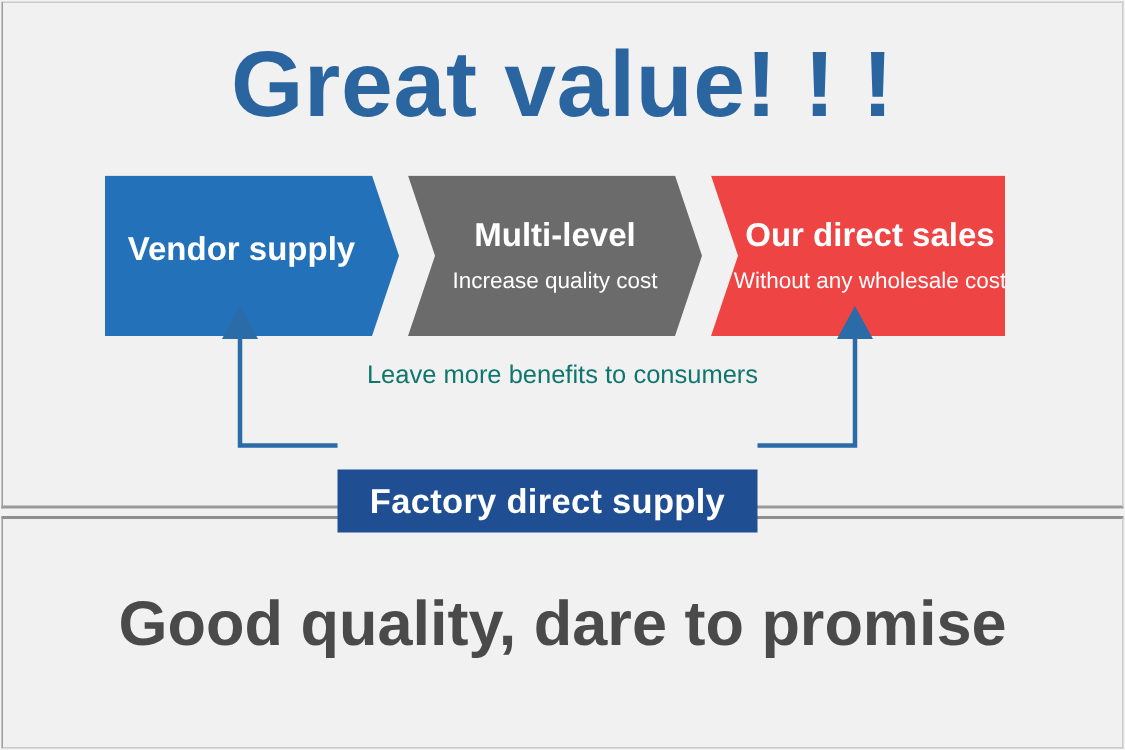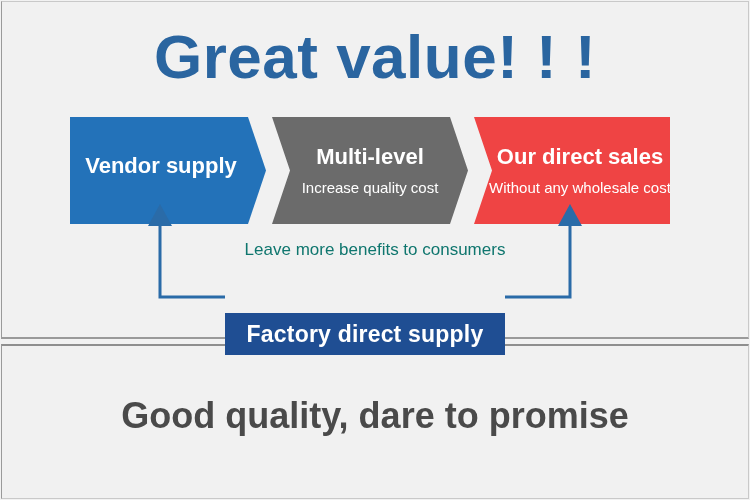--- a/index.html
+++ b/index.html
@@ -145,21 +145,21 @@
     margin-top: 38px;
   }
 
   
   #slogan {
     position: absolute;
     top: 386px;
     left: 0;
     width: 750px;
     text-align: center;
-    font-size: 36px;
+    font-size: 42px;
     font-weight: bold;
     color: #4a4a4a;
     line-height: 60px;
     white-space: pre;
   }
 </style>
 </head>
 <body>
 
 <div class="panel" id="panel-top"></div>

